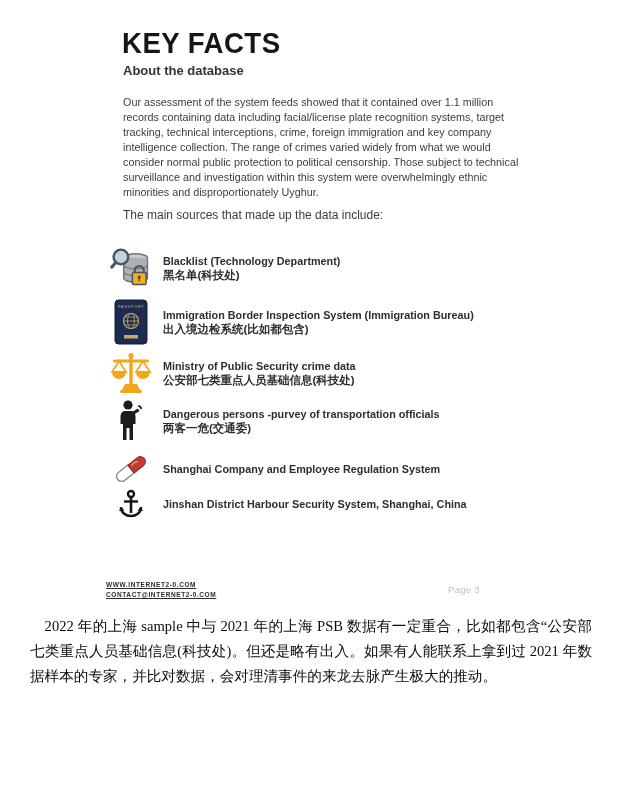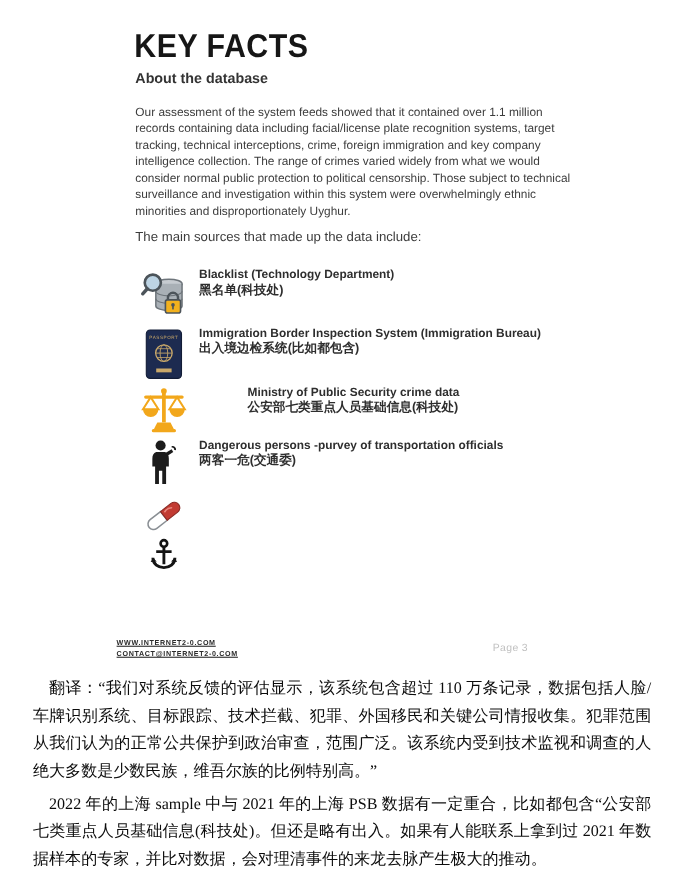--- a/index.html
+++ b/index.html
@@ -20,21 +20,21 @@
   }
   .report-intro {
     position: absolute; left: 123px; top: 95px; width: 400px;
     font-size: 10.8px; line-height: 15px; color: #3c3c3c;
   }
   .sources-lead {
     position: absolute; left: 123px; top: 208px; width: 400px;
     font-size: 12px; color: #3c3c3c;
   }
 
-  .source-item { position: absolute; left: 123px; width: 430px; display: flex; }
+  .source-item { position: absolute; left: 105px; width: 430px; display: flex; align-items: center; }
   .source-icon { width: 52px; min-width: 52px; display: flex; justify-content: center; align-items: center; }
   .source-text { padding-left: 6px; }
   .source-line1 { font-size: 10.8px; font-weight: 700; color: #2e2e2e; line-height: 13px; }
   .source-line2 { font-size: 11.5px; font-weight: 700; color: #2e2e2e; line-height: 14px; }
 
   .footer-links {
     position: absolute; left: 106px; top: 580px;
     font-size: 6.5px; font-weight: 700; letter-spacing: 0.6px; color: #2b2b2b;
   }
   .footer-links div { text-decoration: underline; line-height: 10px; }
@@ -95,21 +95,21 @@
         <line x1="11.5" y1="26" x2="24.5" y2="26" stroke="#c9a86a" stroke-width="0.7"></line>
         <rect x="11" y="36" width="14" height="3.5" fill="#c9a86a"></rect>
       </svg>
     </span>
     <span class="source-text">
       <div class="source-line1">Immigration Border Inspection System (Immigration Bureau)</div>
       <div class="source-line2">出入境边检系统(比如都包含)</div>
     </span>
   </div>
 
-  <div class="source-item" style="top: 351px; height: 44px; gap: 44px;">
+  <div class="source-item" style="top: 351px; height: 44px;">
     <span class="source-icon">
       <svg width="46" height="42" viewBox="0 0 46 42">
         <rect x="21.3" y="4" width="3.4" height="28" fill="#f2a71b"></rect>
         <circle cx="23" cy="3.5" r="2.6" fill="#f2a71b"></circle>
         <rect x="5" y="7.5" width="36" height="3" rx="1.5" fill="#f2a71b"></rect>
         <path d="M11 9 L4 20 L18 20 Z" fill="#ffffff" stroke="#f2a71b" stroke-width="1.8"></path>
         <path d="M4 20 L18 20 A7 7 0 0 1 4 20 Z" fill="#f2a71b"></path>
         <path d="M35 9 L28 20 L42 20 Z" fill="#ffffff" stroke="#f2a71b" stroke-width="1.8"></path>
         <path d="M28 20 L42 20 A7 7 0 0 1 28 20 Z" fill="#f2a71b"></path>
         <path d="M14 38 L32 38 L29 32 L17 32 Z" fill="#f2a71b"></path>
@@ -140,39 +140,44 @@
   <div class="source-item" style="top: 452px; height: 34px;">
     <span class="source-icon">
       <svg width="34" height="30" viewBox="0 0 34 30">
         <g transform="rotate(-38 17 15)">
           <path d="M5 10 h12 v10 h-12 a5 5 0 0 1 0 -10 Z" fill="#ffffff" stroke="#8a8f94" stroke-width="1.4"></path>
           <path d="M17 10 h12 a5 5 0 0 1 0 10 h-12 Z" fill="#c23b32" stroke="#8a2a24" stroke-width="1"></path>
           <path d="M20 12.5 a8 8 0 0 1 7 1" fill="none" stroke="#e8897f" stroke-width="1.4" stroke-linecap="round"></path>
         </g>
       </svg>
     </span>
+    <span class="source-text">
+      <div class="source-line1">Shanghai Company and Employee Regulation System</div>
+    </span>
   </div>
 
   <div class="source-item" style="top: 487px; height: 34px;">
     <span class="source-icon">
       <svg width="26" height="30" viewBox="0 0 26 30">
         <circle cx="13" cy="5" r="3" fill="none" stroke="#141414" stroke-width="2.4"></circle>
         <line x1="13" y1="8" x2="13" y2="24" stroke="#141414" stroke-width="2.6"></line>
         <line x1="6" y1="12.5" x2="20" y2="12.5" stroke="#141414" stroke-width="2.4"></line>
         <path d="M3 18 C3 24 8 27 13 27 C18 27 23 24 23 18" fill="none" stroke="#141414" stroke-width="2.6"></path>
         <path d="M3 18 L1 22 L6.5 21.5 Z" fill="#141414"></path>
         <path d="M23 18 L25 22 L19.5 21.5 Z" fill="#141414"></path>
       </svg>
     </span>
+    <span class="source-text">
+      <div class="source-line1">Jinshan District Harbour Security System, Shanghai, China</div>
+    </span>
   </div>
 
   <div class="footer-links">
     <div>WWW.INTERNET2-0.COM</div>
     <div>CONTACT@INTERNET2-0.COM</div>
   </div>
   <div class="page-number">Page 3</div>
 
 </div>
 
 <div class="translation">
-  <p>翻译：“我们对系统反馈的评估显示，该系统包含超过 110 万条记录，数据包括人脸/车牌识别系统、目标跟踪、技术拦截、犯罪、外国移民和关键公司情报收集。犯罪范围从我们认为的正常公共保护到政治审查，范围广泛。该系统内受到技术监视和调查的人绝大多数是少数民族，维吾尔族的比例特别高。”</p>
   <p>2022 年的上海 sample 中与 2021 年的上海 PSB 数据有一定重合，比如都包含“公安部七类重点人员基础信息(科技处)。但还是略有出入。如果有人能联系上拿到过 2021 年数据样本的专家，并比对数据，会对理清事件的来龙去脉产生极大的推动。</p>
 </div>
 
 </body></html>

